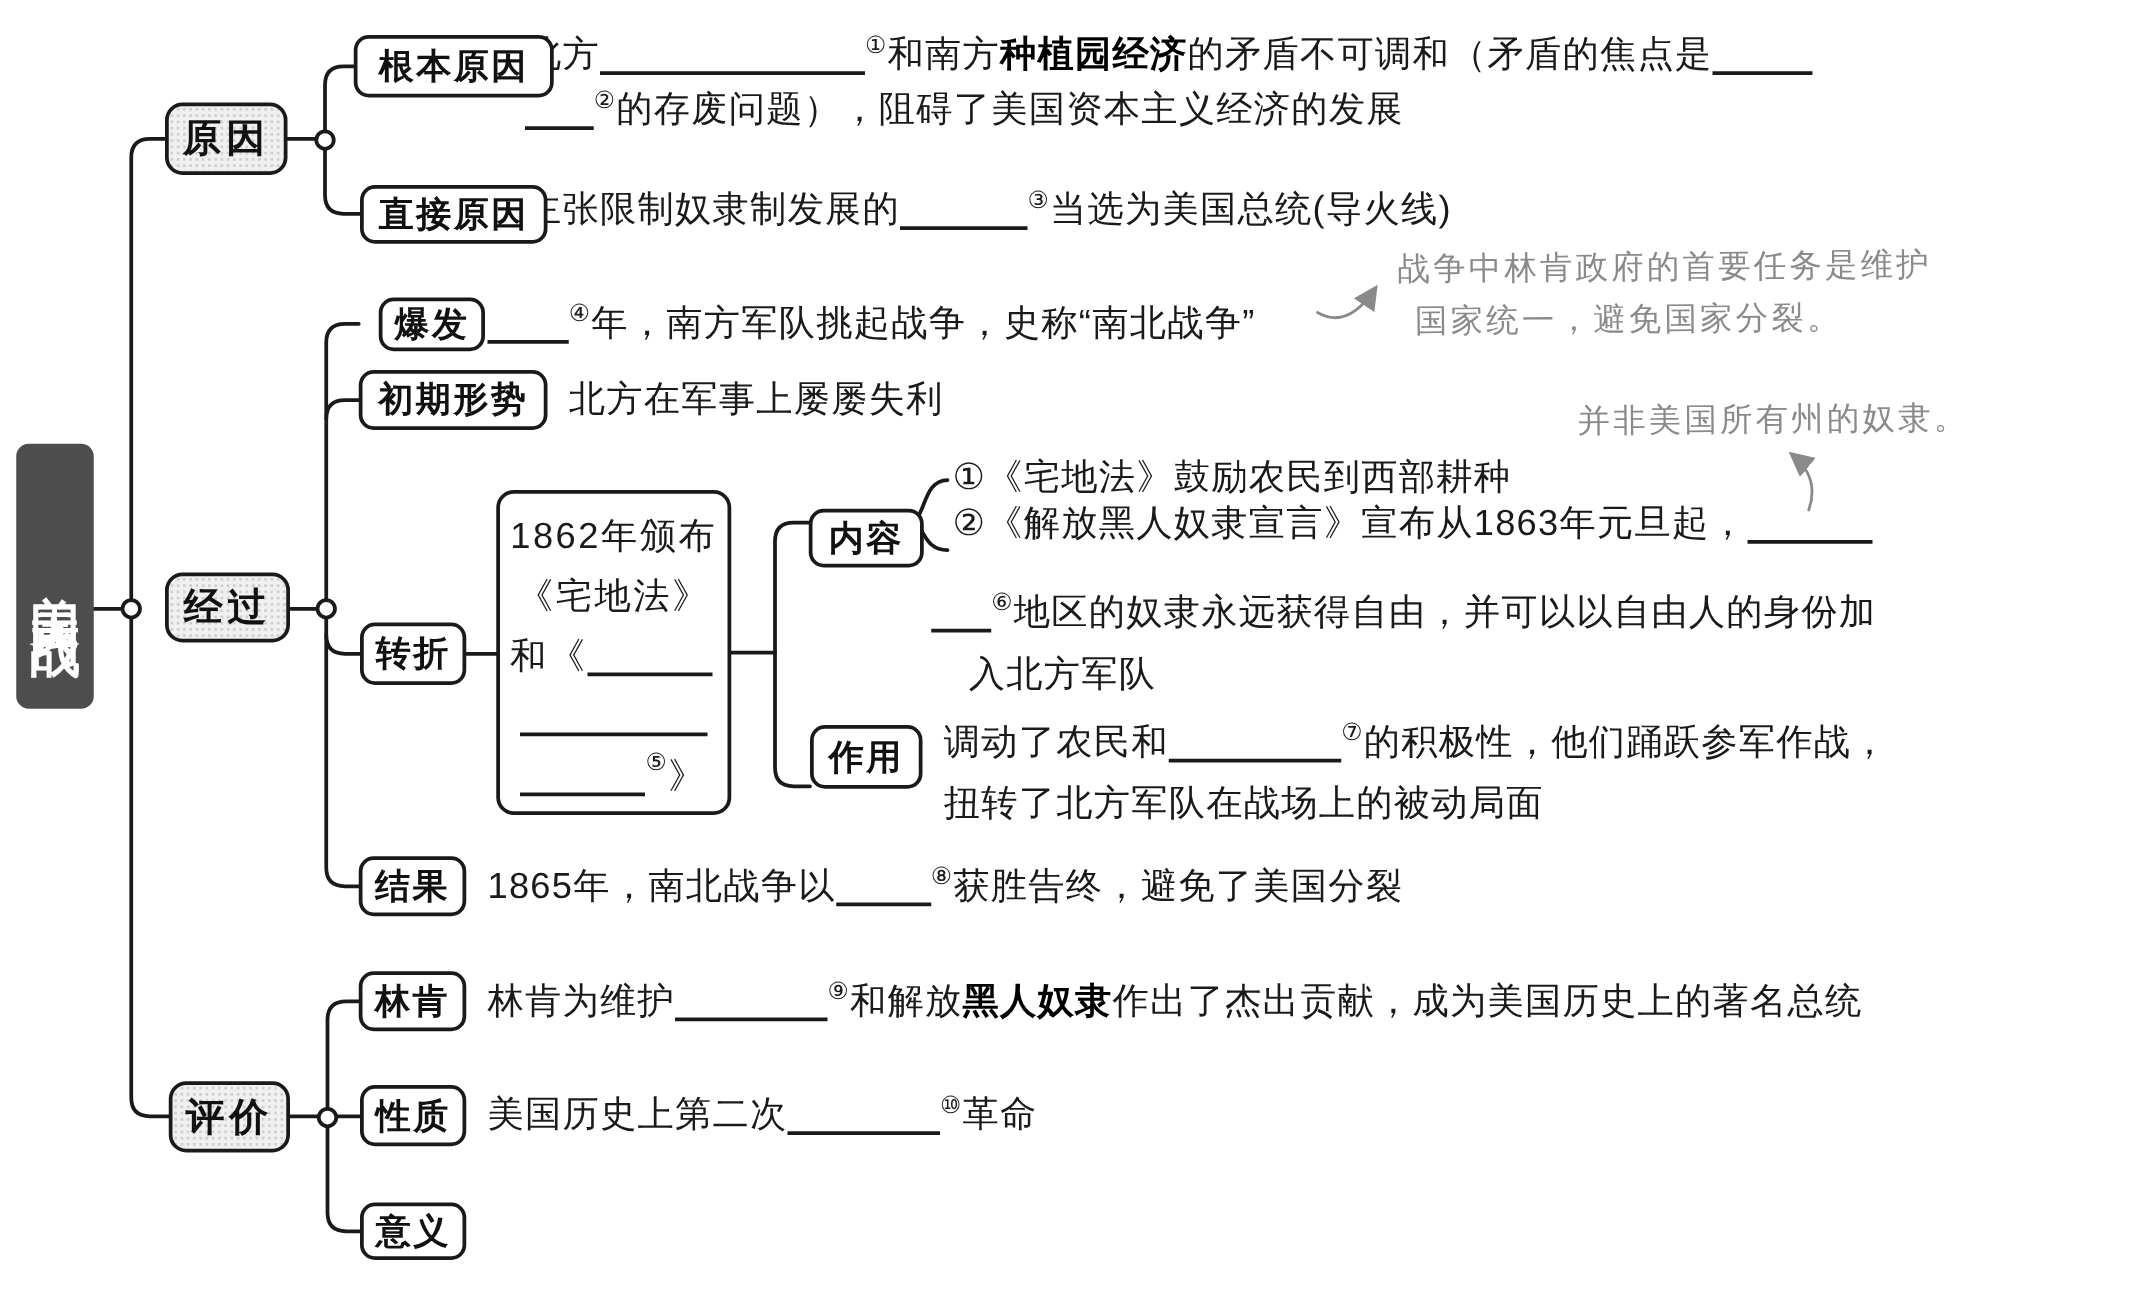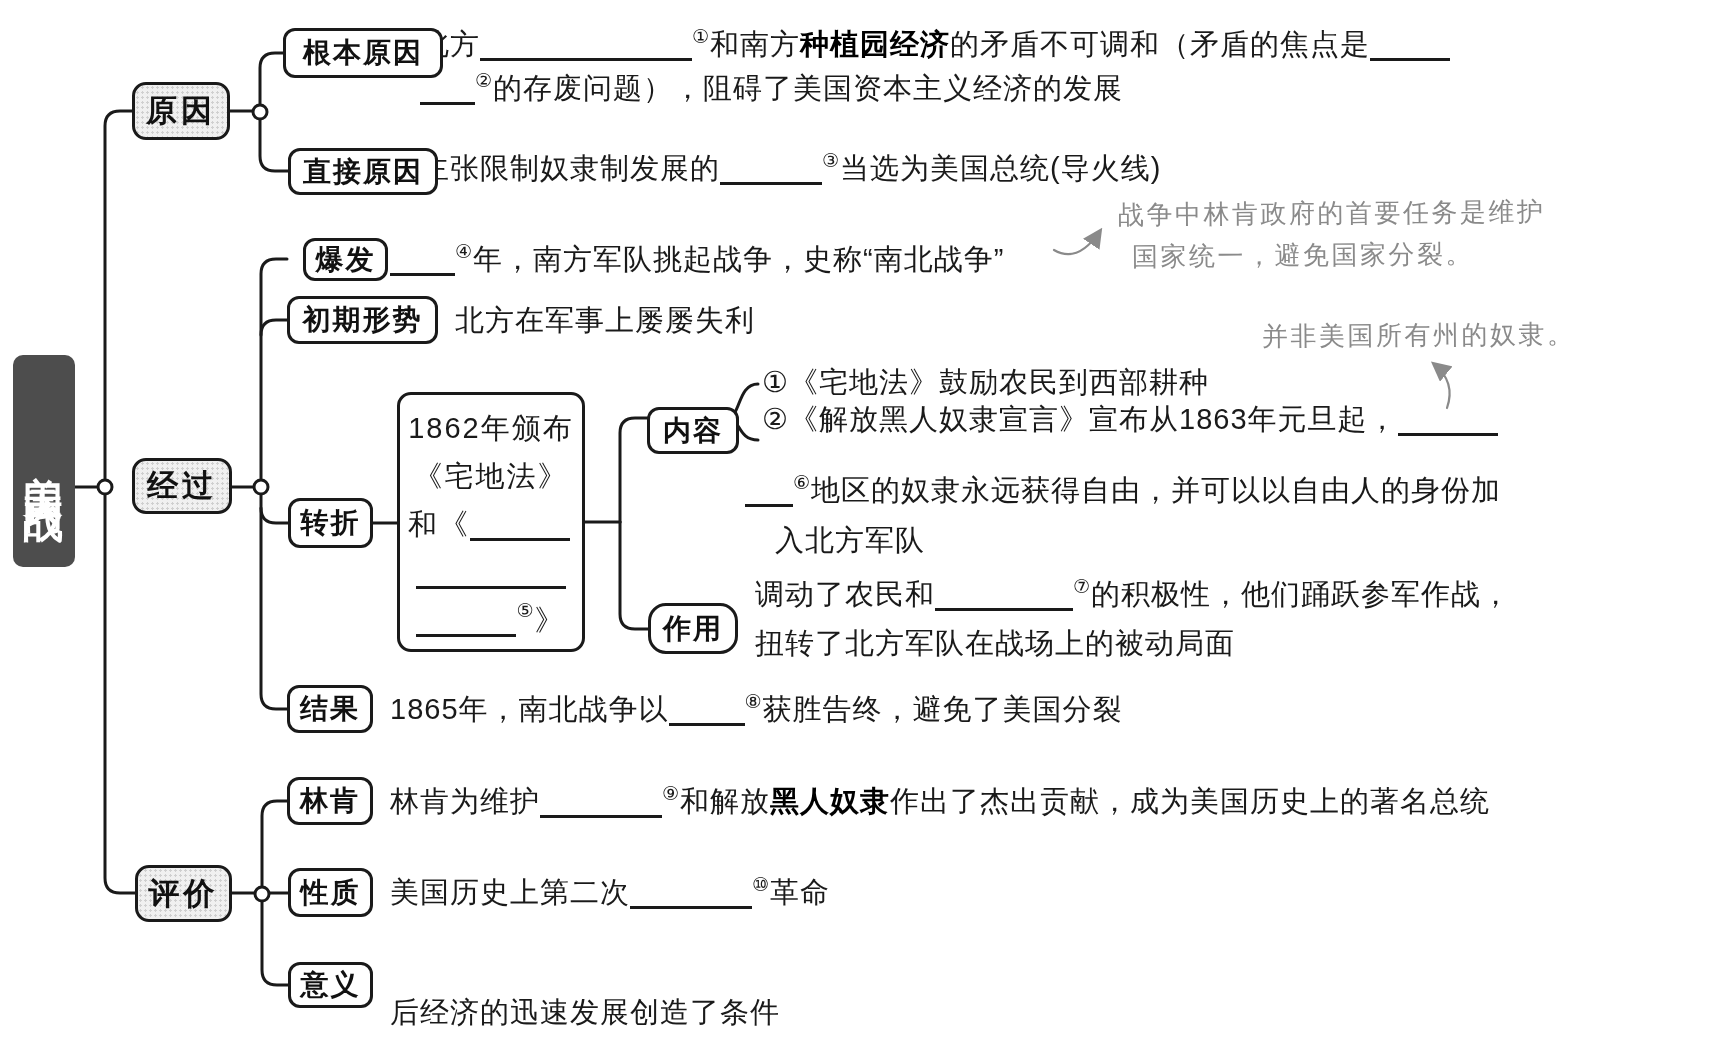--- a/index.html
+++ b/index.html
@@ -111,21 +111,21 @@
   <div class="node branch" style="left:132px;top:458px;width:100px;height:56px;">经过</div>
   <div class="node branch" style="left:135px;top:865px;width:97px;height:57px;">评价</div>
 
   <div class="node" style="left:283px;top:28px;width:160px;height:50px;">根本原因</div>
   <div class="node" style="left:288px;top:148px;width:150px;height:47px;">直接原因</div>
   <div class="node" style="left:287px;top:238px;width:85px;height:43px;margin-left:16px;">爆发</div>
   <div class="node" style="left:287px;top:296px;width:151px;height:48px;">初期形势</div>
   <div class="node" style="left:288px;top:498px;width:85px;height:50px;">转折</div>
   <div class="node" style="left:287px;top:685px;width:86px;height:48px;">结果</div>
   <div class="node" style="left:647px;top:395px;width:92px;height:47px;margin-top:12px;">内容</div>
-  <div class="node" style="left:648px;top:603px;width:90px;height:51px;border-radius:18px;">作用</div>
+  <div class="node" style="left:648px;top:580px;width:90px;height:51px;">作用</div>
   <div class="node" style="left:287px;top:777px;width:86px;height:48px;">林肯</div>
   <div class="node" style="left:288px;top:868px;width:85px;height:49px;">性质</div>
   <div class="node" style="left:288px;top:962px;width:85px;height:46px;">意义</div>
 
   <div class="bigbox" style="left:397px;top:392px;width:188px;height:260px;">
     <div class="bigline">1862年颁布</div>
     <div class="bigline">《宅地法》</div>
     <div class="bigline leftal">和《<span class="bl" style="width: 100px;"></span></div>
     <div class="bigline">
         <span class="bl" style="width: 150px;"></span>
@@ -140,19 +140,18 @@
   <div class="tl" style="left:390px;top:240px;"><span class="bl" style="width: 65px;"></span><span class="sup">④</span>年，南方军队挑起战争，史称“南北战争”</div>
   <div class="tl" style="left:762px;top:363px;">①《宅地法》鼓励农民到西部耕种</div>
   <div class="tl" style="left:762px;top:400px;">②《解放黑人奴隶宣言》宣布从1863年元旦起，<span class="bl" style="width: 100px;"></span></div>
   <div class="tl" style="left:745px;top:471px;"><span class="bl" style="width: 48px;"></span><span class="sup">⑥</span>地区的奴隶永远获得自由，并可以以自由人的身份加</div>
   <div class="tl" style="left:775px;top:521px;">入北方军队</div>
   <div class="tl" style="left:755px;top:575px;">调动了农民和<span class="bl" style="width: 138px;"></span><span class="sup">⑦</span>的积极性，他们踊跃参军作战，</div>
   <div class="tl" style="left:755px;top:624px;">扭转了北方军队在战场上的被动局面</div>
   <div class="tl" style="left:390px;top:690px;">1865年，南北战争以<span class="bl" style="width: 76px;"></span><span class="sup">⑧</span>获胜告终，避免了美国分裂</div>
   <div class="tl" style="left:390px;top:782px;">林肯为维护<span class="bl" style="width: 122px;"></span><span class="sup">⑨</span>和解放<b>黑人奴隶</b>作出了杰出贡献，成为美国历史上的著名总统</div>
   <div class="tl" style="left:390px;top:873px;">美国历史上第二次<span class="bl" style="width: 122px;"></span><span class="sup">⑩</span>革命</div>
-  <div class="tl" style="left:390px;top:993px;">后经济的迅速发展创造了条件</div>
 
   <div class="note" style="left:1118px;top:196px;">战争中林肯政府的首要任务是维护</div>
   <div class="note" style="left:1132px;top:238px;">国家统一，避免国家分裂。</div>
   <div class="note" style="left:1262px;top:318px;">并非美国所有州的奴隶。</div>
 
 </div>
 
 </body></html>

